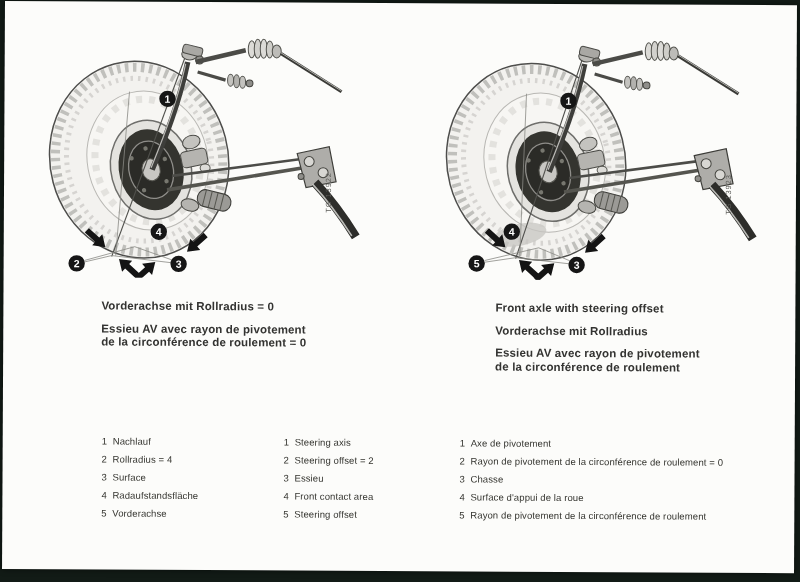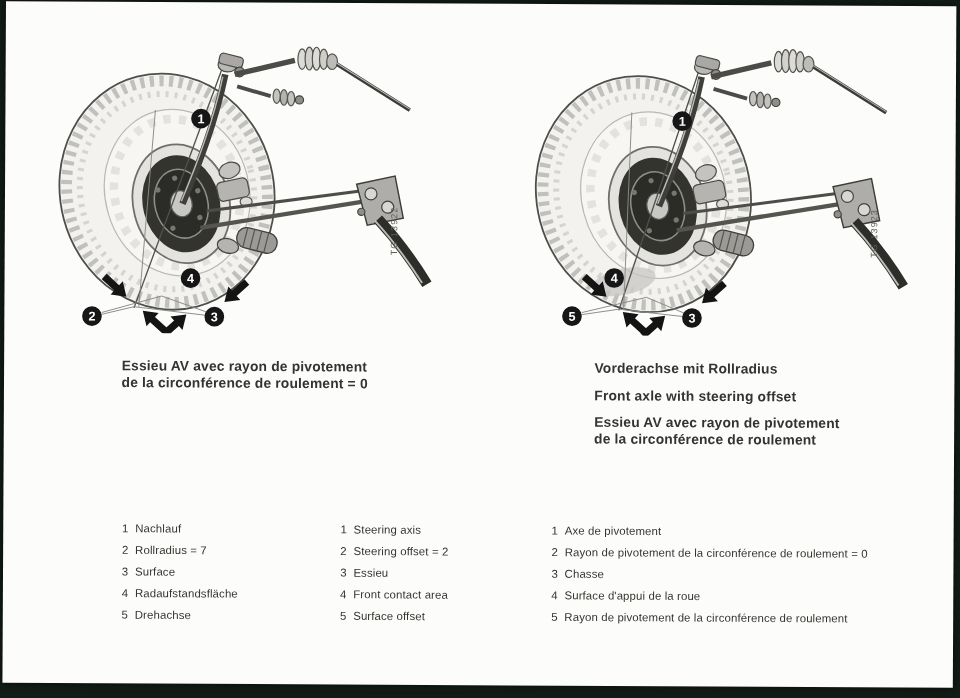--- a/index.html
+++ b/index.html
@@ -254,50 +254,51 @@
       </g>
       <g>
         <circle cx="141" cy="243" r="8.2" fill="#161616"></circle>
         <text class="co" x="141" y="246.8">3</text>
       </g>
       <text class="tg" transform="translate(295,192) rotate(-90)">TG 13923</text>
     </svg>
   </div>
 
   <div class="caption left">
+    <div class="cap-line">Vorderachse mit Rollradius = 0</div>
     <div class="cap-line">Essieu AV avec rayon de pivotement
 de la circonférence de roulement = 0</div>
   </div>
   <div class="caption right">
+    <div class="cap-line">Front axle with steering offset</div>
     <div class="cap-line">Vorderachse mit Rollradius</div>
-    <div class="cap-line">Front axle with steering offset</div>
     <div class="cap-line">Essieu AV avec rayon de pivotement
 de la circonférence de roulement</div>
   </div>
 
   <div class="legend de">
     <div class="legend-row">
         <span class="ln">1</span>
         <span class="ll">Nachlauf</span>
       </div>
     <div class="legend-row">
         <span class="ln">2</span>
-        <span class="ll">Rollradius = 7</span>
+        <span class="ll">Rollradius = 4</span>
       </div>
     <div class="legend-row">
         <span class="ln">3</span>
         <span class="ll">Surface</span>
       </div>
     <div class="legend-row">
         <span class="ln">4</span>
         <span class="ll">Radaufstandsfläche</span>
       </div>
     <div class="legend-row">
         <span class="ln">5</span>
-        <span class="ll">Drehachse</span>
+        <span class="ll">Vorderachse</span>
       </div>
   </div>
   <div class="legend en">
     <div class="legend-row">
         <span class="ln">1</span>
         <span class="ll">Steering axis</span>
       </div>
     <div class="legend-row">
         <span class="ln">2</span>
         <span class="ll">Steering offset = 2</span>
@@ -305,21 +306,21 @@
     <div class="legend-row">
         <span class="ln">3</span>
         <span class="ll">Essieu</span>
       </div>
     <div class="legend-row">
         <span class="ln">4</span>
         <span class="ll">Front contact area</span>
       </div>
     <div class="legend-row">
         <span class="ln">5</span>
-        <span class="ll">Surface offset</span>
+        <span class="ll">Steering offset</span>
       </div>
   </div>
   <div class="legend fr">
     <div class="legend-row">
         <span class="ln">1</span>
         <span class="ll">Axe de pivotement</span>
       </div>
     <div class="legend-row">
         <span class="ln">2</span>
         <span class="ll">Rayon de pivotement de la circonférence de roulement = 0</span>

